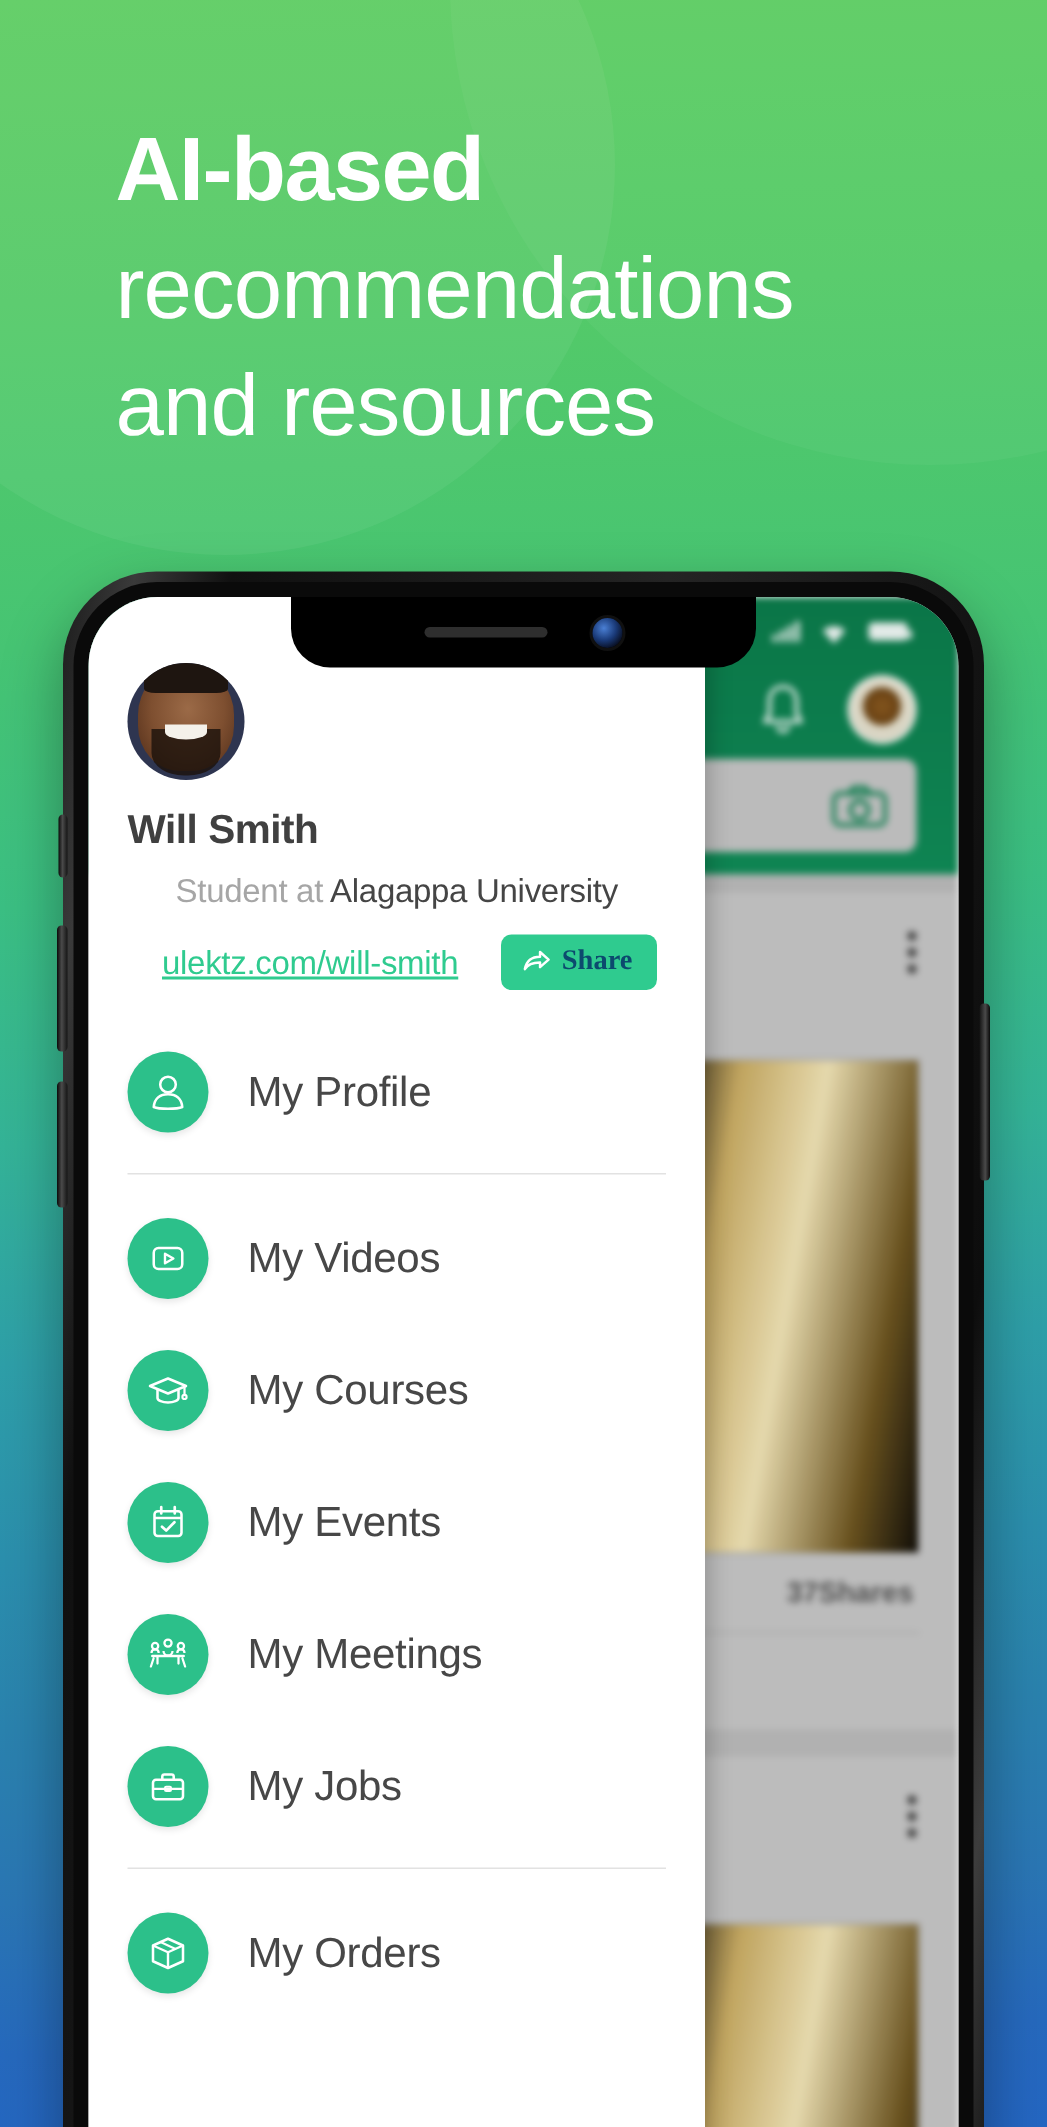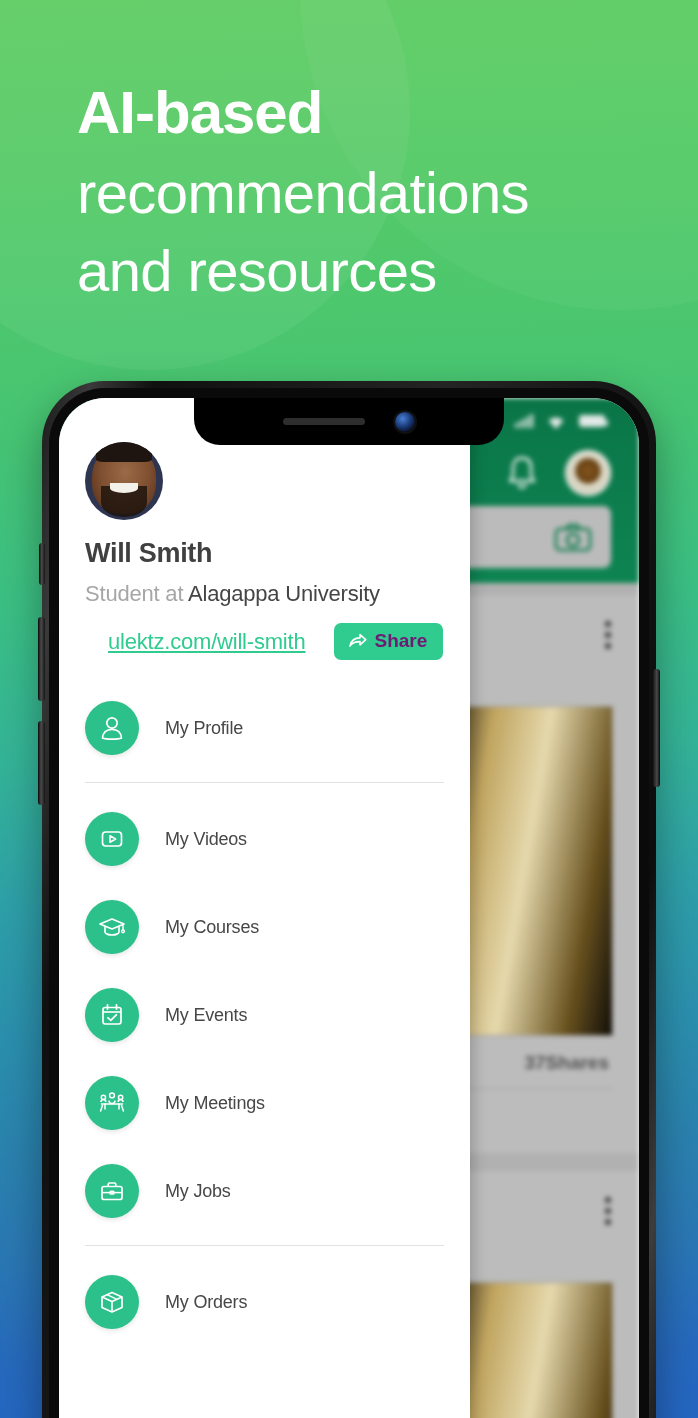--- a/index.html
+++ b/index.html
@@ -293,60 +293,60 @@
     width: 58%; height: 40%;
     border-radius: 0 0 48% 48%;
     background: rgba(28,18,12,0.82);
   }
 
   .pf-name {
     font-size: 27px; font-weight: 700; color: #404040;
     margin-top: 18px; letter-spacing: -0.3px;
   }
   .pf-sub {
-    font-size: 22px; color: #a6a6a6; margin-top: 12px; letter-spacing: -0.2px;
+    font-size: 22px; color: #a6a6a6; margin-top: 12px; letter-spacing: -0.2px; text-align: center;
   }
   .pf-sub .org { color: #454545; }
 
   .pf-row {
     display: flex; align-items: center; gap: 28px;
     margin-top: 16px;
   }
   .pf-url {
     font-size: 22px; color: #2fcb8f; letter-spacing: -0.2px; margin-left: 23px;
   }
   .share-btn {
     background: #2fcb8f;
-    color: #701a75;
+    color: #0c4a6e;
     border: none;
     border-radius: 7px;
     padding: 7px 16px 8px 14px;
     font-size: 19px;
     font-weight: 700;
-    font-family: Liberation Sans, sans-serif;
+    font-family: Liberation Serif, serif;
     display: inline-flex; align-items: center; gap: 8px;
     cursor: pointer;
   }
 
   .menu { margin-top: 24px; }
   .menu-item {
     display: flex; align-items: center; gap: 26px;
     padding: 17px 26px;
     cursor: pointer;
   }
   .mi-icon {
     width: 54px; height: 54px; min-width: 54px;
     border-radius: 50%;
     background: #2cc08a;
     display: flex; align-items: center; justify-content: center;
     box-shadow: 0 2px 5px rgba(0,0,0,0.10);
   }
   .mi-icon svg { display: block; }
   .mi-label {
-    font-size: 18px; color: #474747; letter-spacing: -0.2px;
+    font-size: 28px; color: #474747; letter-spacing: -0.2px;
   }
   .menu-divider {
     height: 1px;
     background: #e2e2e2;
     margin: 10px 26px 12px 26px;
   }
 
 </style>
 </head>
 <body>

